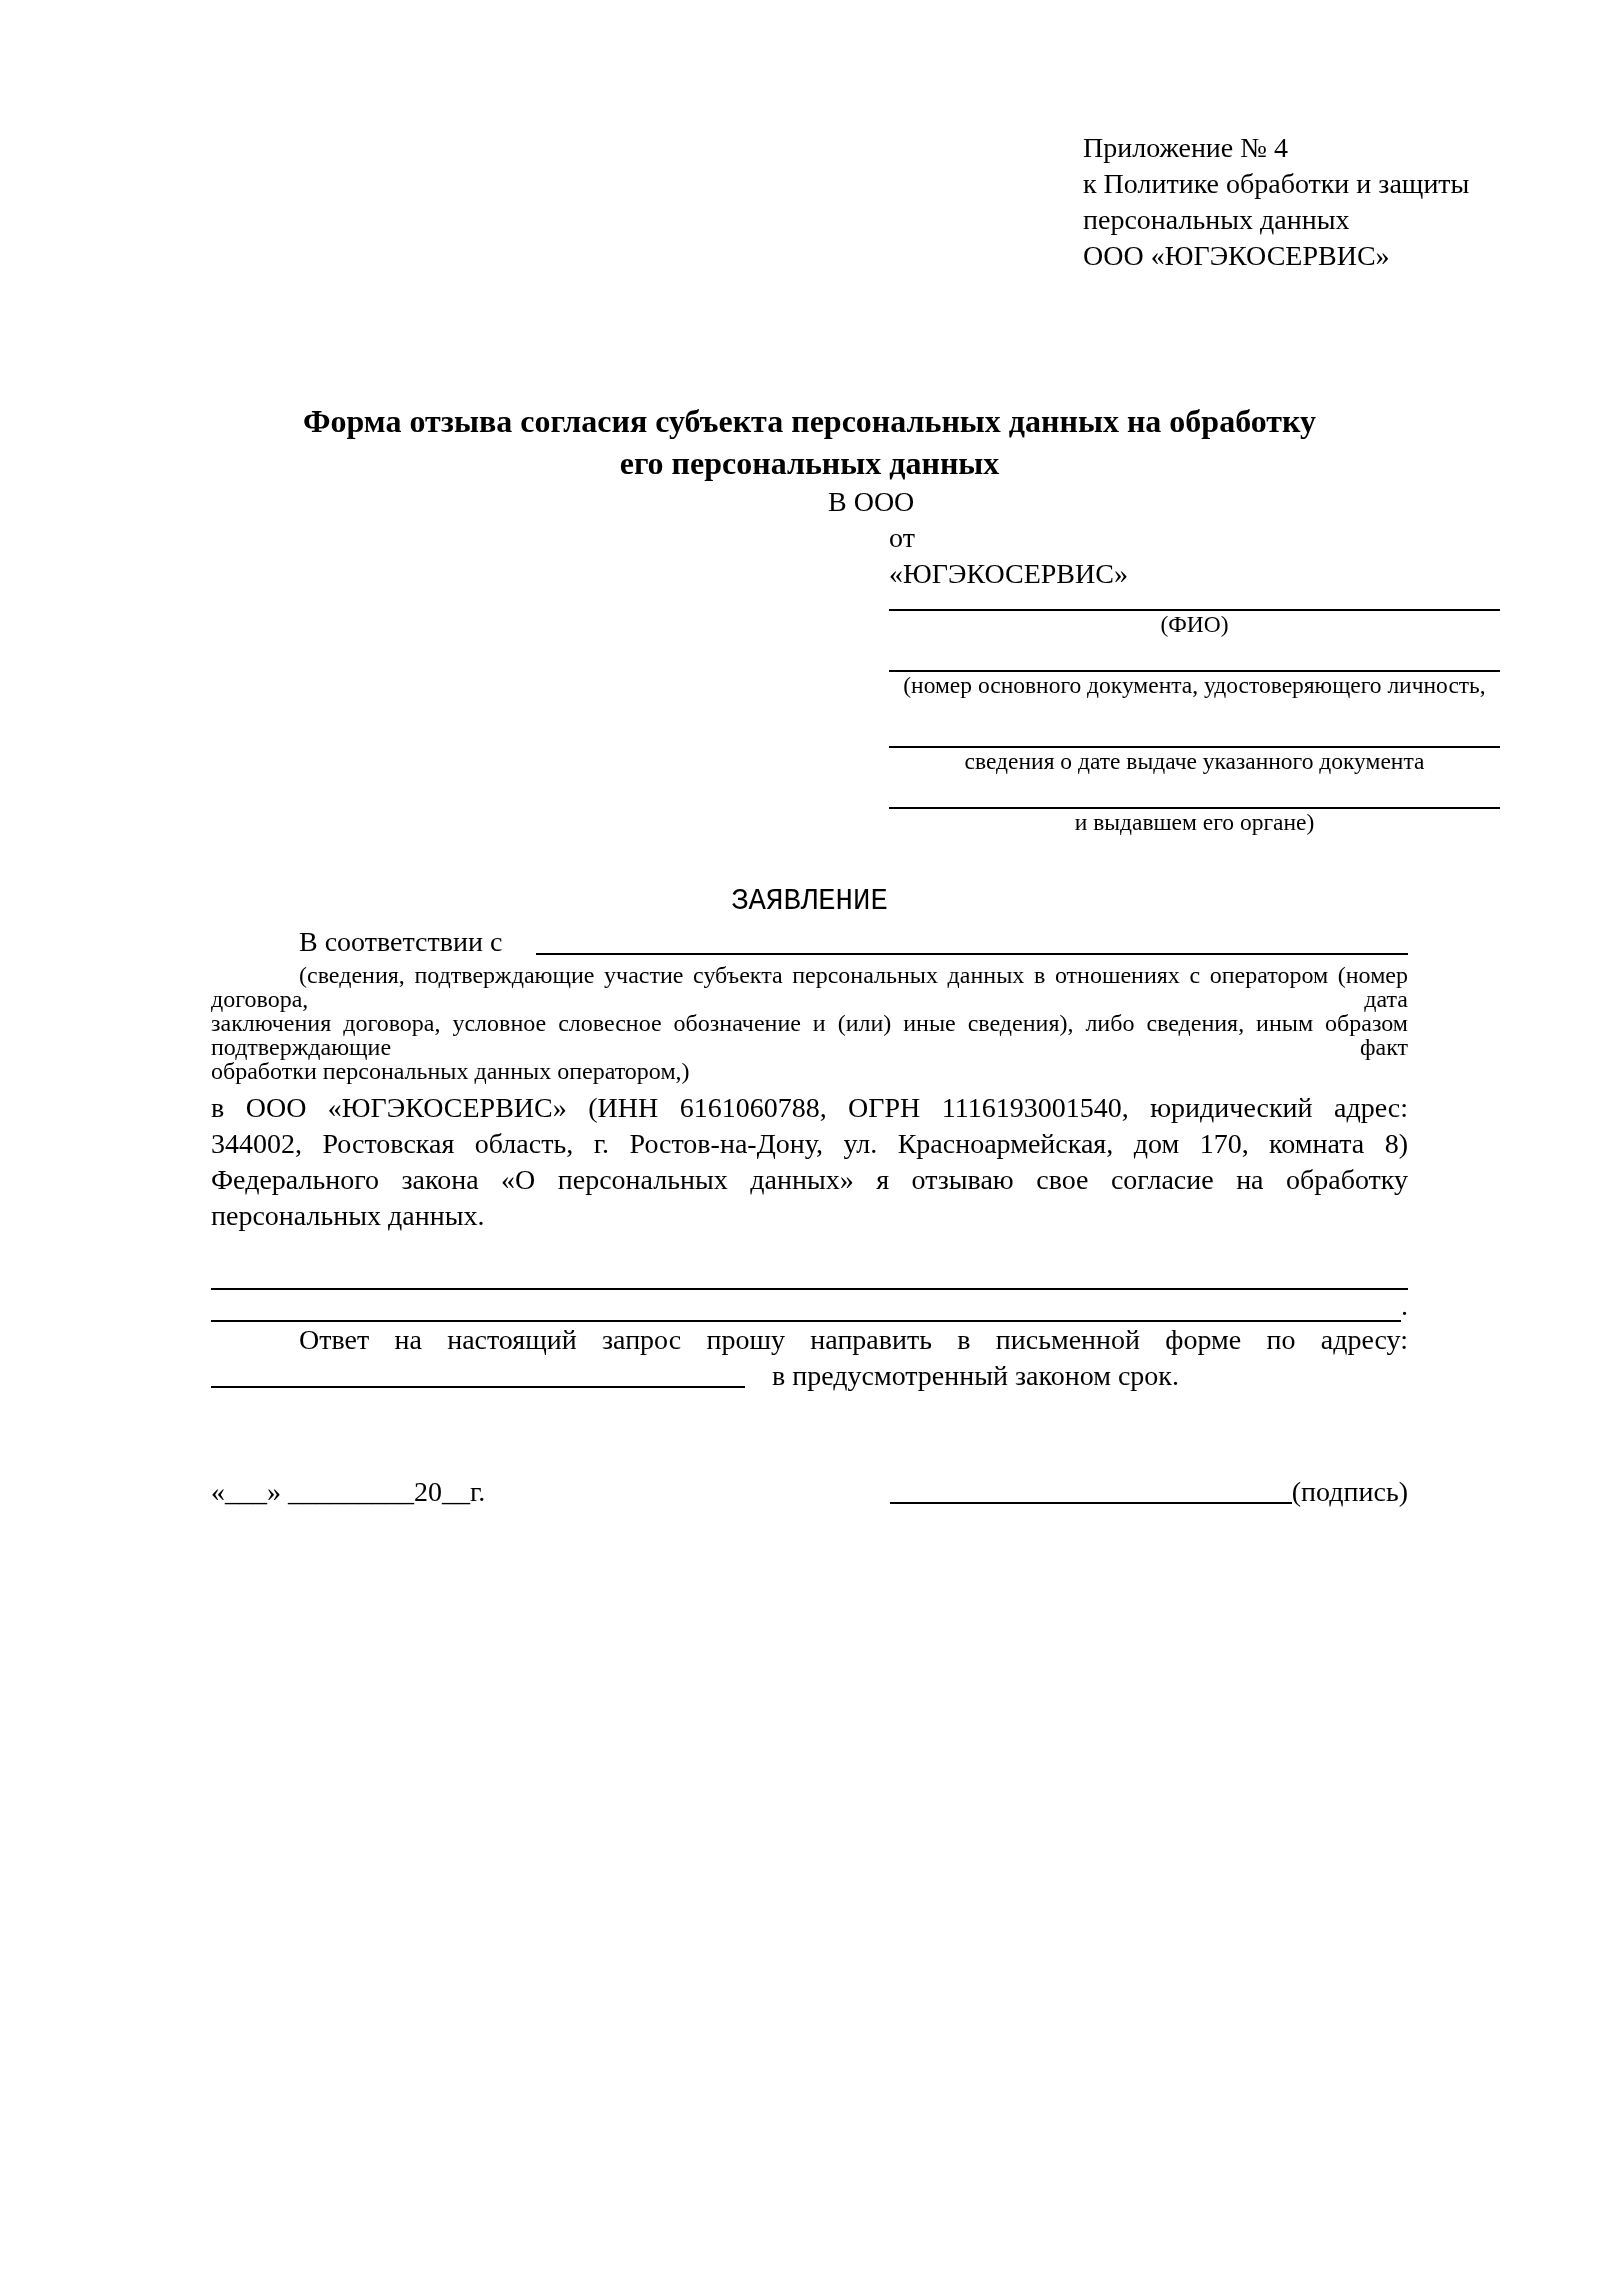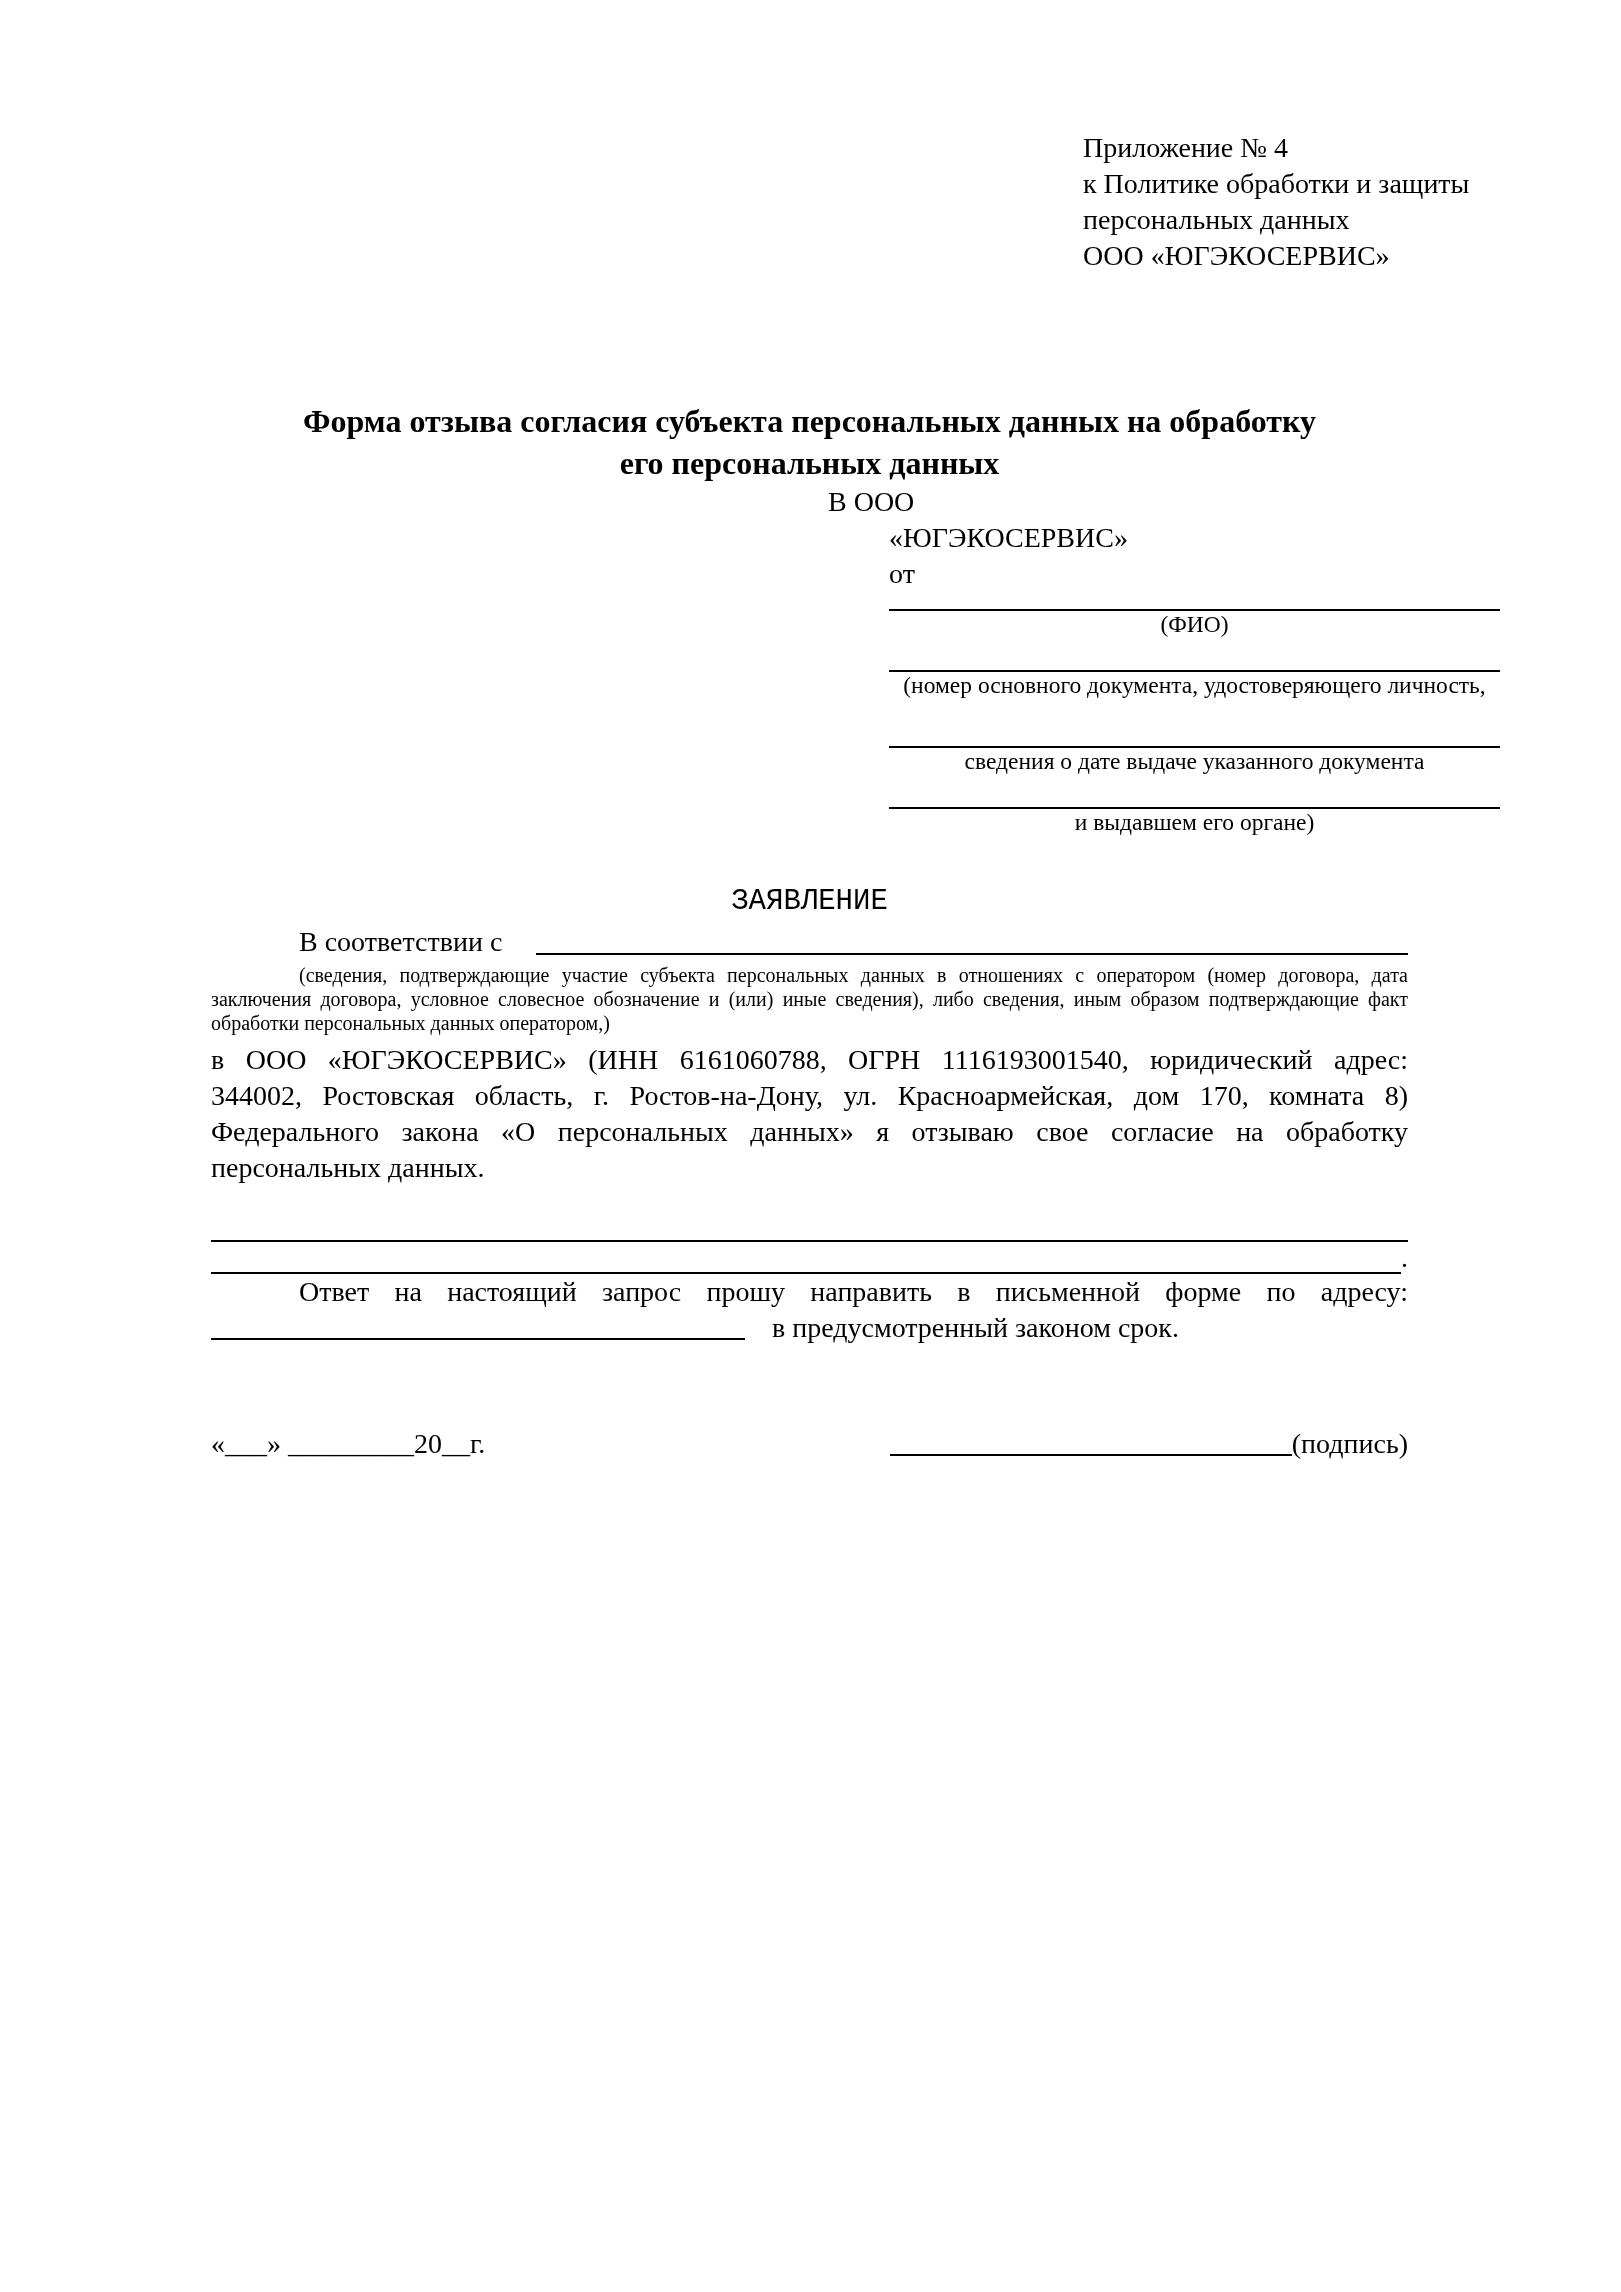--- a/index.html
+++ b/index.html
@@ -26,21 +26,21 @@
   .u1 { height:16.7px; }
   .u2 { height:33px; }
   .u3 { height:47px; }
   .cap { margin-left:61px; text-align:center; font-size:23.5px; line-height:26.5px; }
   
   .heading { margin-top:51px; text-align:center; font-size:29px; line-height:29px;font-family:Liberation Mono, monospace; }
   .flexline { display:flex;gap:27px; }
   .intro { margin-top:8.8px; }
   .lbl { padding-left:88px; white-space:pre; }
   .fill { flex:1; border-bottom:2px solid #000; margin-bottom:5.9px; }
-  .footnote { margin-top:2.9px; font-size:20px; line-height:24px; }
+  .footnote { margin-top:2.9px; font-size:24px; line-height:24px; }
   .jlast { text-align:justify; text-align-last:justify; }
   .indent { text-indent:88px; }
   .bodypara { margin-top:6.9px; }
   .blank1 { height:54px; border-bottom:2px solid #000; }
   .blank2row { display:flex; height:32px; line-height:32px; }
   .blank2 { width:1231px; border-bottom:2px solid #000; }
   .confirm { margin-top:8.8px; }
   .fillfixed { width:534px; border-bottom:2px solid #000; margin-bottom:5.9px; }
   
   .sigrow { margin-top:80px; display:flex; justify-content:space-between;align-items:center; }
@@ -59,22 +59,22 @@
     <div>ООО «ЮГЭКОСЕРВИС»</div>
   </div>
 
   <div class="title">
     <div>Форма отзыва согласия субъекта персональных данных на обработку</div>
     <div>его персональных данных</div>
   </div>
 
   <div class="recipient">
     <div>В ООО</div>
+    <div class="ind">от</div>
     <div class="ind">«ЮГЭКОСЕРВИС»</div>
-    <div class="ind">от</div>
     <div class="uline u1"></div>
     <div class="cap">(ФИО)</div>
     <div class="uline u2"></div>
     <div class="cap">(номер основного документа, удостоверяющего личность,</div>
     <div class="uline u3"></div>
     <div class="cap">сведения о дате выдаче указанного документа</div>
     <div class="uline u2"></div>
     <div class="cap">и выдавшем его органе)</div>
   </div>
 

